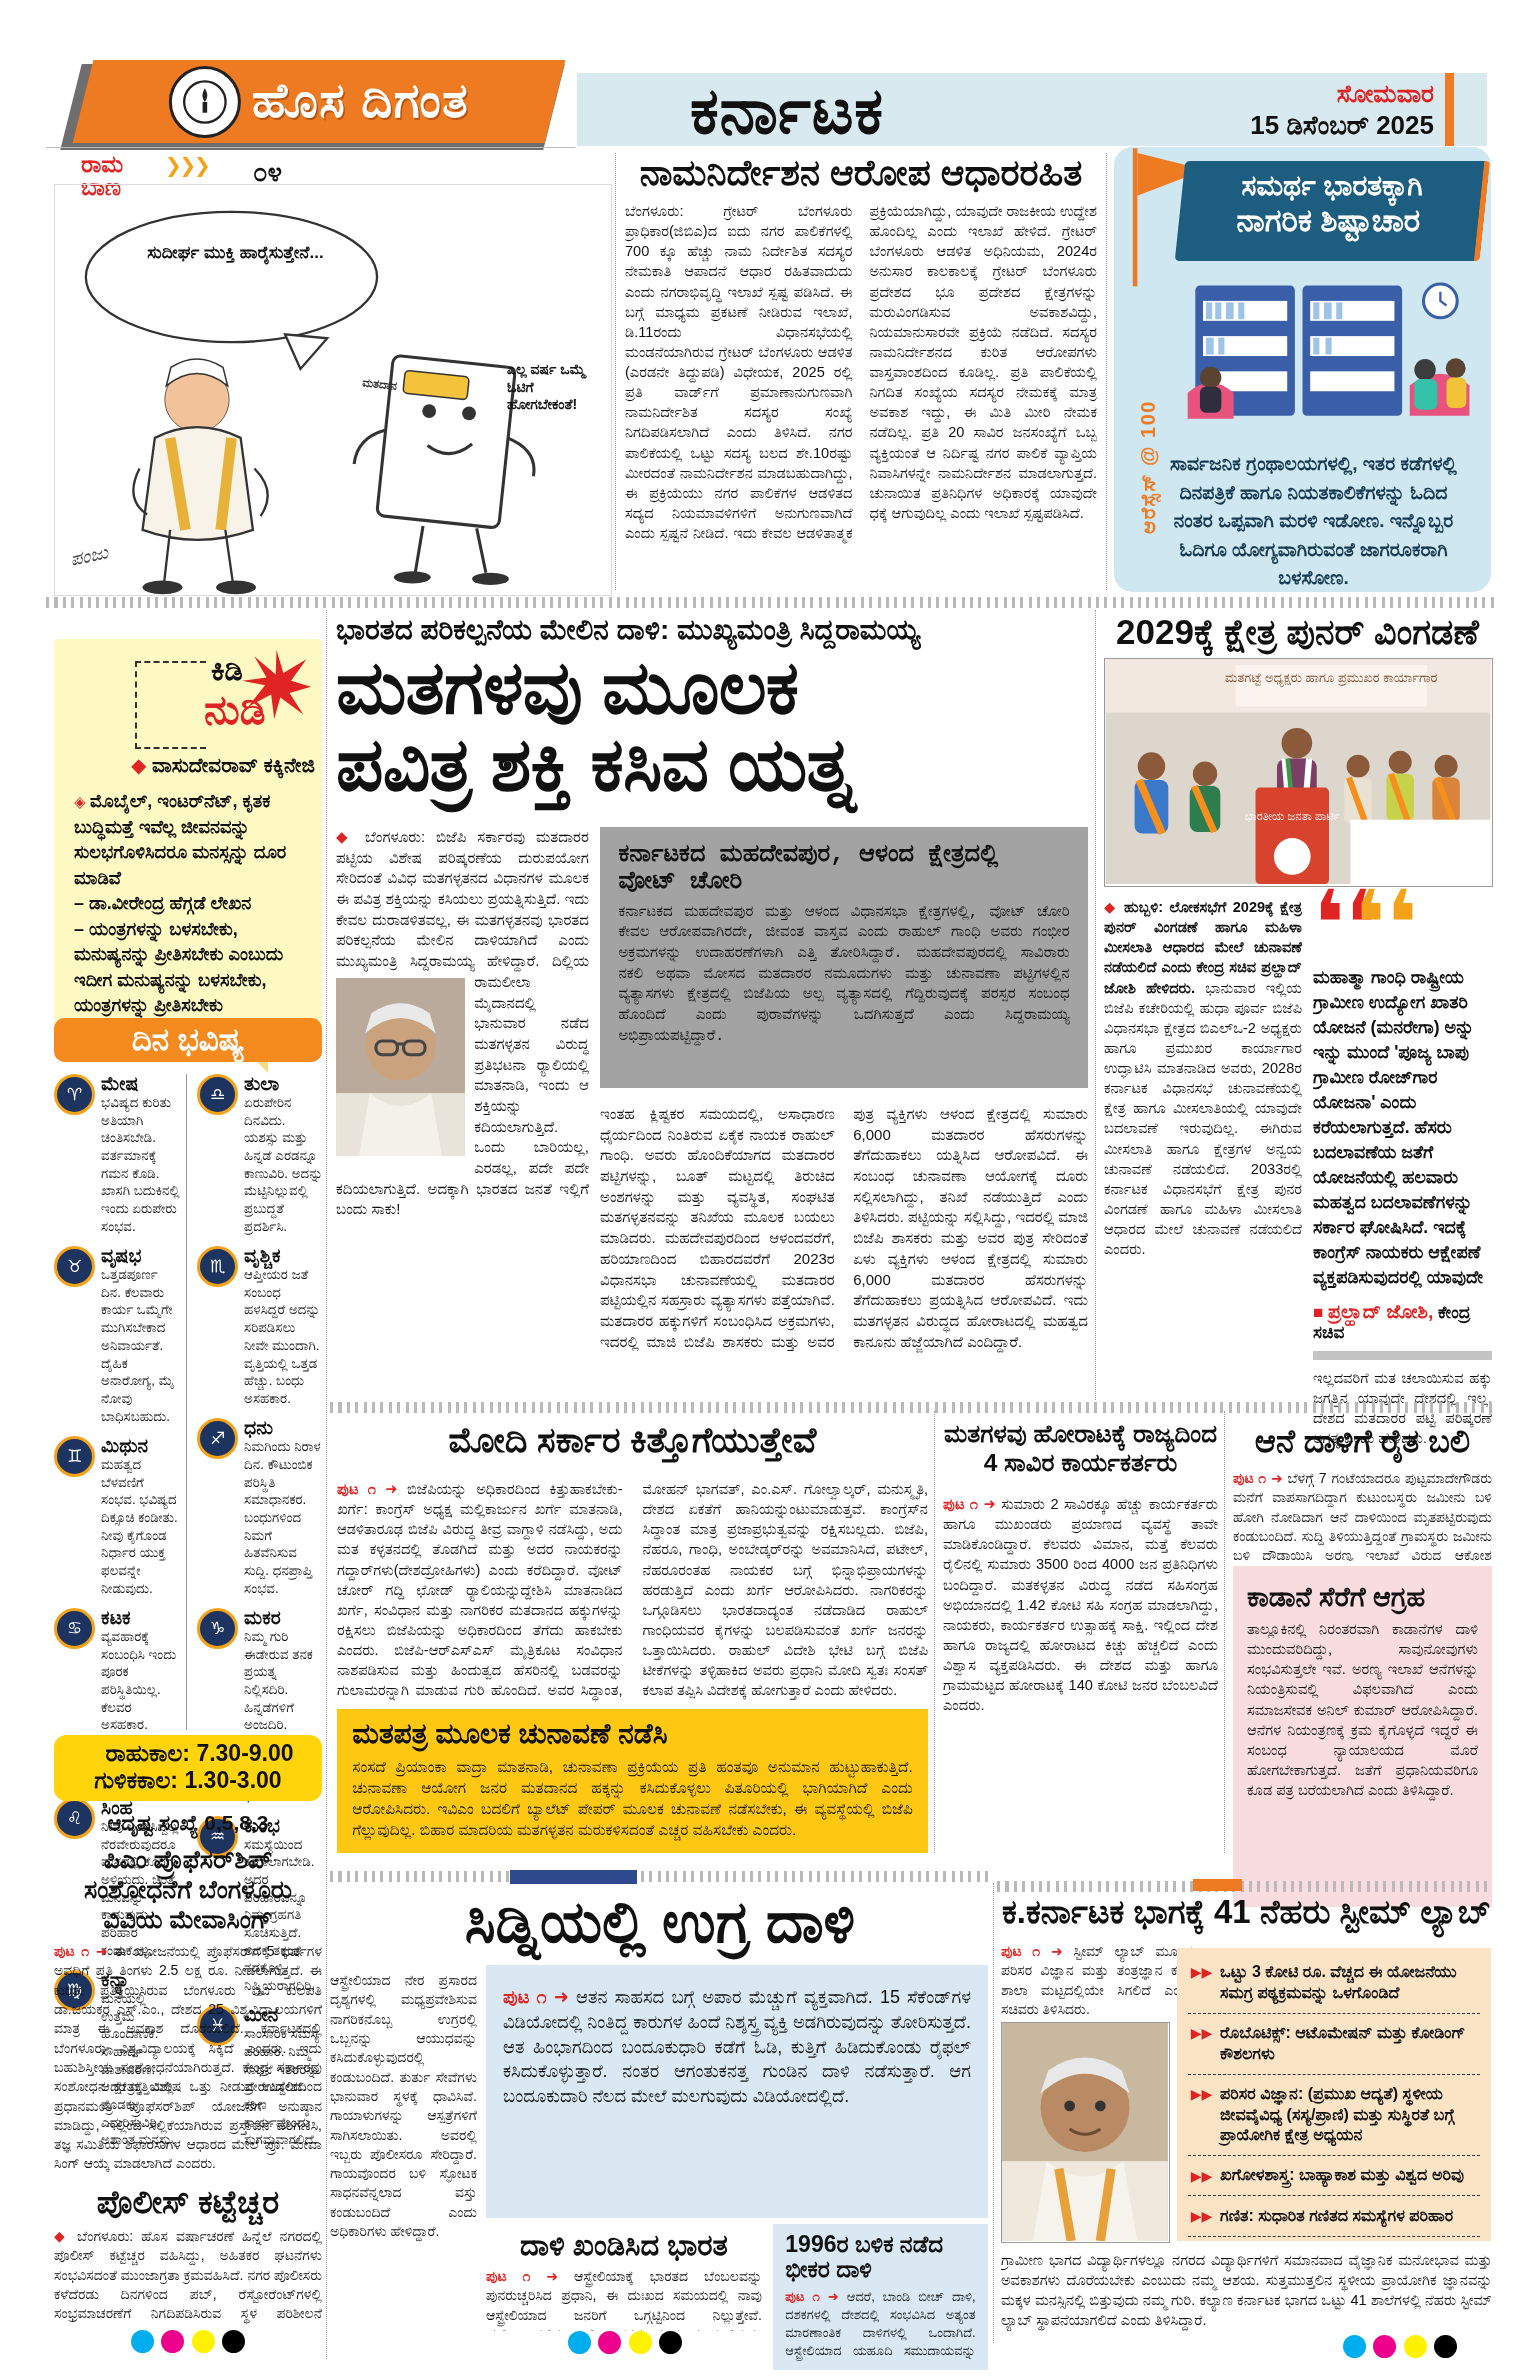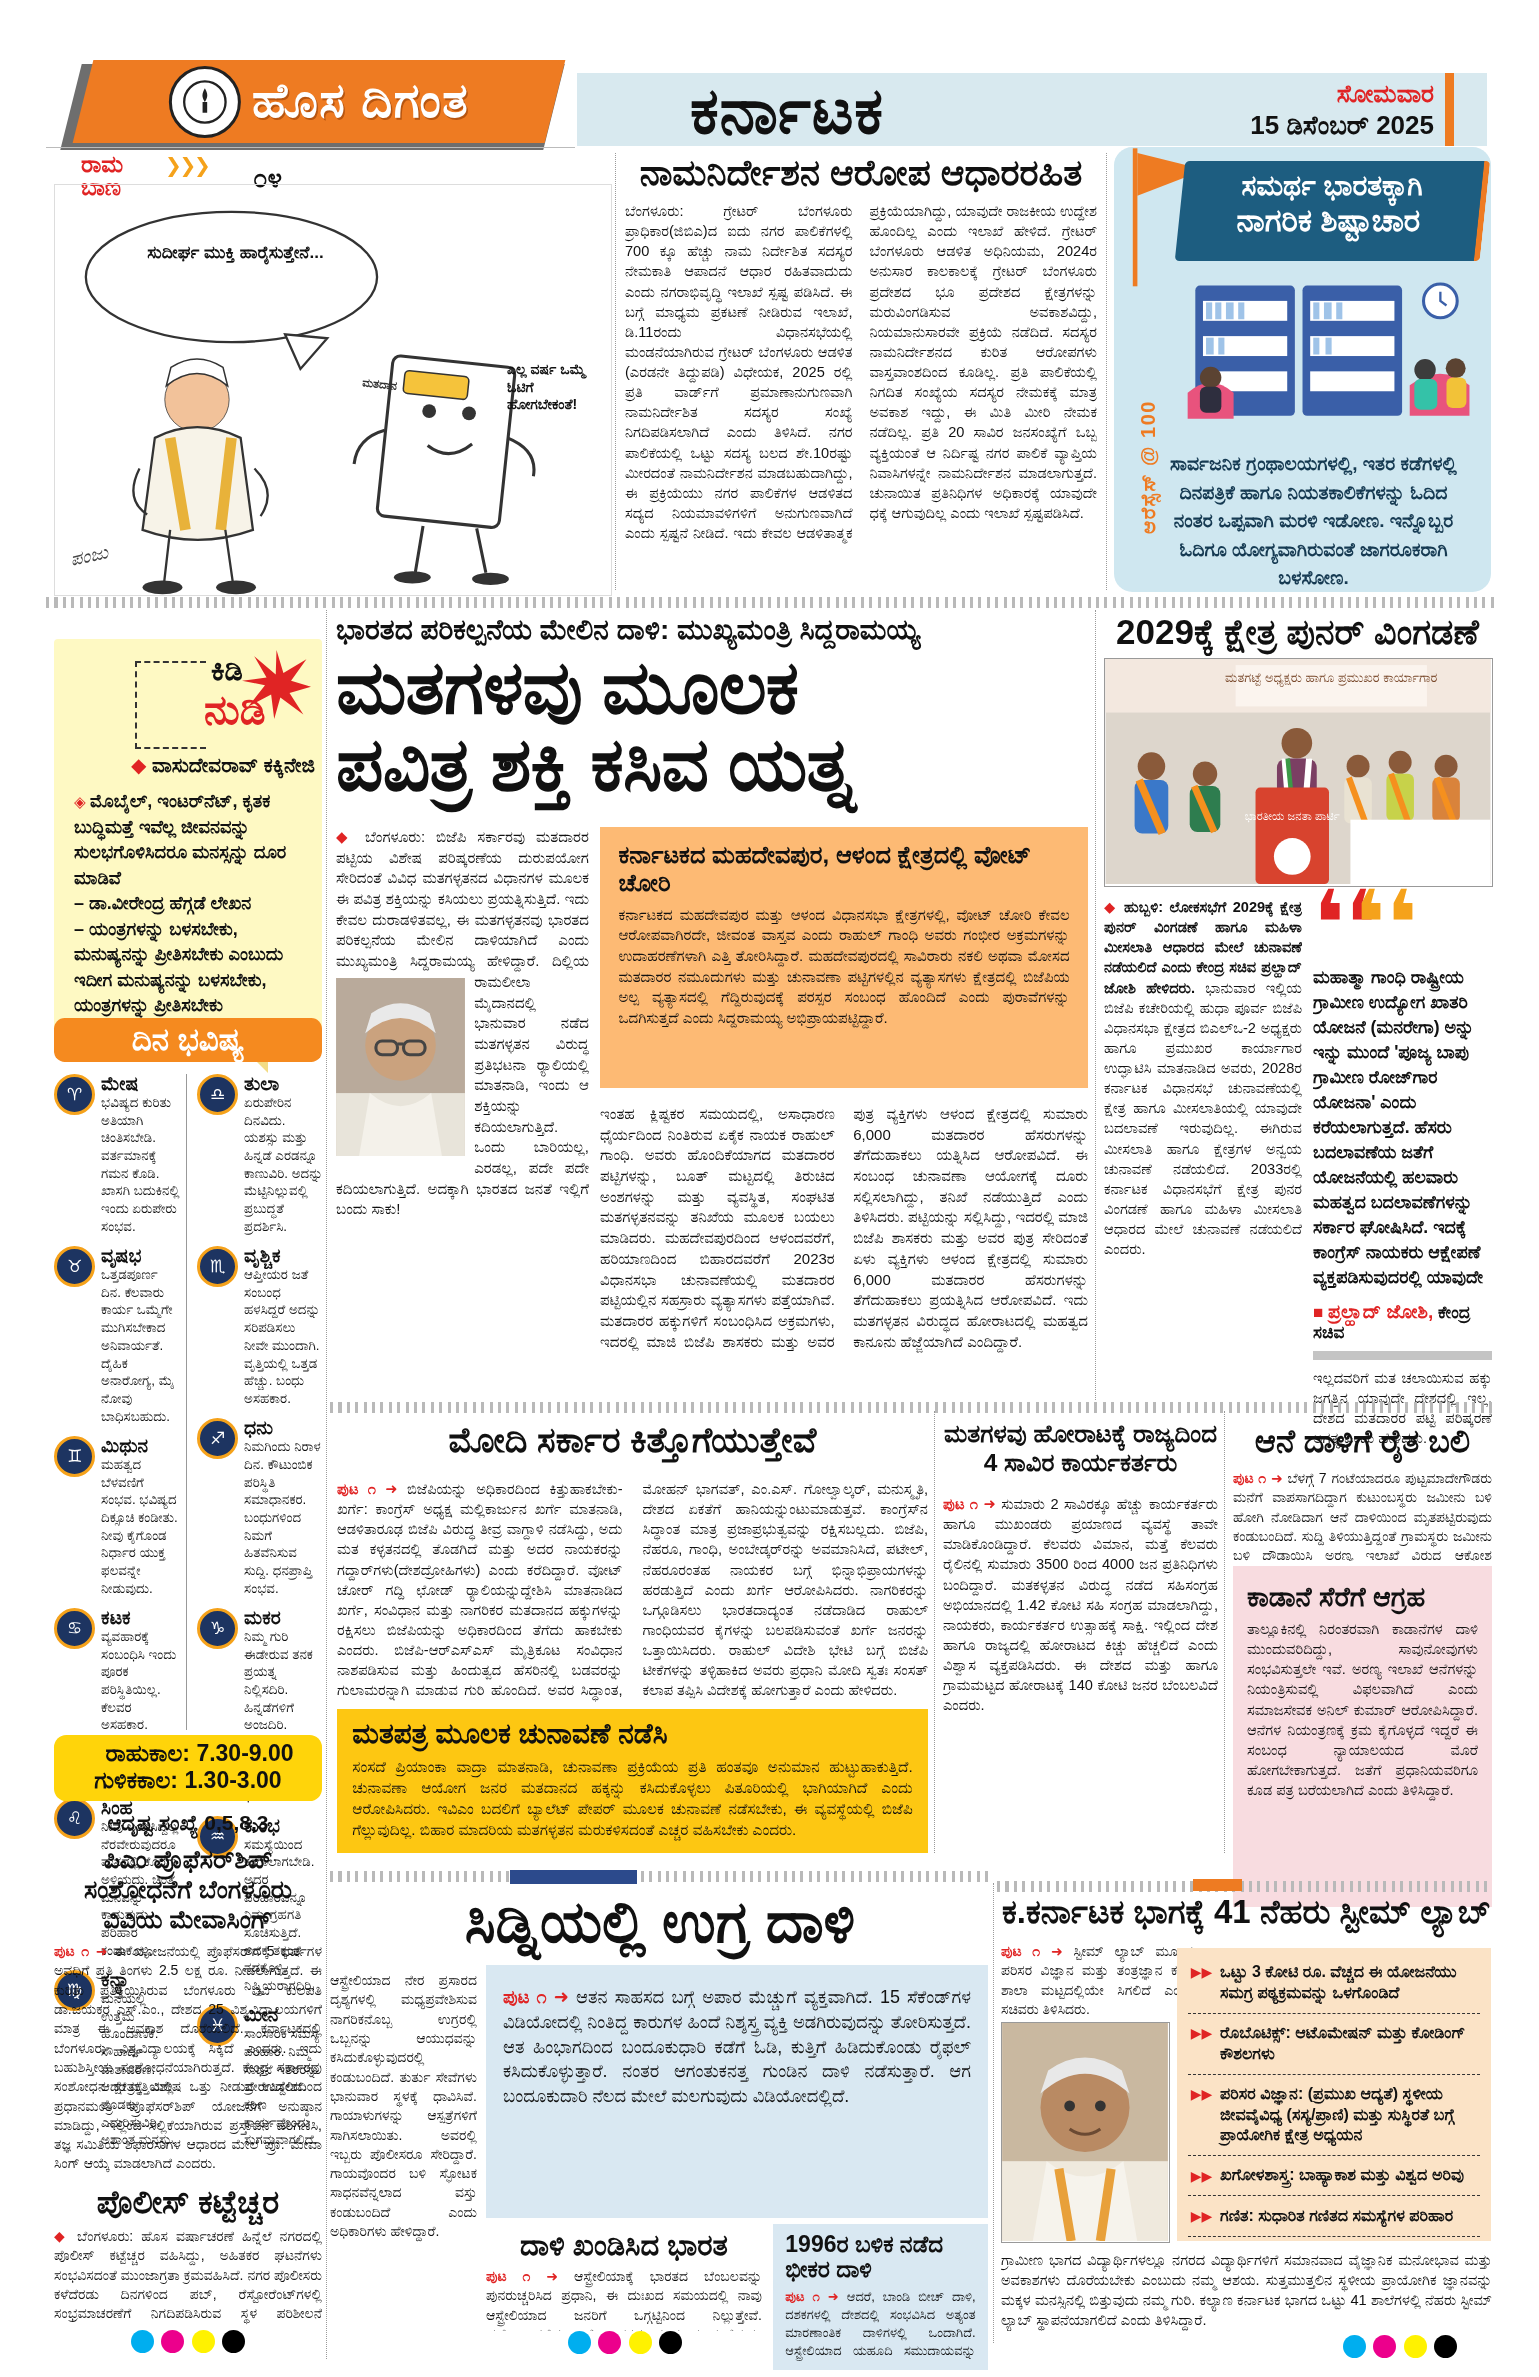--- a/index.html
+++ b/index.html
@@ -33,21 +33,21 @@
   .dashedL{border-left:2.3px dashed #333;border-top:2.3px dashed #333;border-bottom:2.3px dashed #333;}
   
   .horo-head{background:#f58a1f;border-radius:10.7px;color:#fff;}
   .zod-icon{width:35px;height:35px;border-radius:50%;background:#1d3461;border:3.1px solid #f5a21b;color:#fff;
             display:flex;align-items:center;justify-content:center;font-size:17px;flex:none;}
   .zod{display:flex;gap:6.1px;margin-bottom:10.7px;}
   .zod .txt{font-size:13.4px;line-height:1.32;}
   .zod .nm{font-size:19px;font-weight:bold;line-height:1.05;}
   .rahu{background:#ffd40a;border-radius:12.3px;}
   
-  .lav{background:#fdba74;}
+  .lav{background:#a3a3a3;font-family:Liberation Mono, monospace;}
   .yellow{background:#fdc712;}
   .pink{background:#f8dce0;}
   .lblue{background:#d9e8f2;}
   .peach{background:#fbe3c6;}
   .navy{background:#2c4a8c;}
   .quote-mark{font-size:92px;line-height:0.6;font-weight:bold;}
   .bullet-item{display:flex;gap:7.7px;padding:9.2px 3.1px;border-bottom:1.5px dashed #333;font-size:16px;line-height:1.3;font-weight:bold;}
   .bullet-item:last-child{border-bottom:none;}
   .arr{color:#e02424;font-size:14px;flex:none;padding-top:1.5px;}
   .chev{color:#f5a21b;font-weight:bold;font-size:20px;letter-spacing:-2.3px;}
@@ -59,21 +59,21 @@
 <div class="abs mast-box" style="left:83px;top:60px;width:472px;height:83px;">
   <span class="logo-circle">
     <svg width="46" height="46" viewBox="0 0 60 60">
         <circle cx="30" cy="30" r="27" fill="#fff" stroke="#222" stroke-width="3"></circle>
         <path d="M30 12 c6 10 2 14 0 18 c-2 -4 -6 -8 0 -18z" fill="#222"></path>
         <rect x="27" y="30" width="6" height="14" fill="#222"></rect>
       </svg>
   </span>
   <span class="mast-title">ಹೊಸ ದಿಗಂತ</span>
 </div>
-<div class="abs b" style="left:253px;top:163px;font-size:26px;text-align:center;">೦೪</div>
+<div class="abs b" style="left:253px;top:157px;font-size:26px;text-align:center;">೦೪</div>
 
 <div class="abs band" style="left:577px;top:73px;width:910px;height:73px;"></div>
 <div class="abs karnataka" style="left:690px;top:74px;width:429px;">ಕರ್ನಾಟಕ</div>
 <div class="abs b red" style="left:1196px;top:80px;width:238px;font-size:24.5px;text-align:right;">ಸೋಮವಾರ</div>
 <div class="abs b" style="left:1196px;top:110px;width:238px;font-size:26px;text-align:right;">15 ಡಿಸೆಂಬರ್ 2025</div>
 <div class="abs" style="left:1445px;top:73px;width:9.2px;height:73px;background:#ee7b22;"></div>
 <div class="abs b" style="left:1196px;top:157px;width:238px;font-size:23px;text-align:right;">ಮಂಗಳೂರು</div>
 <div class="abs hline" style="left:46px;top:147px;width:529px;height:0.8px;background:#bbb;"></div>
 
 <div class="abs" style="left:81px;top:153px;">

